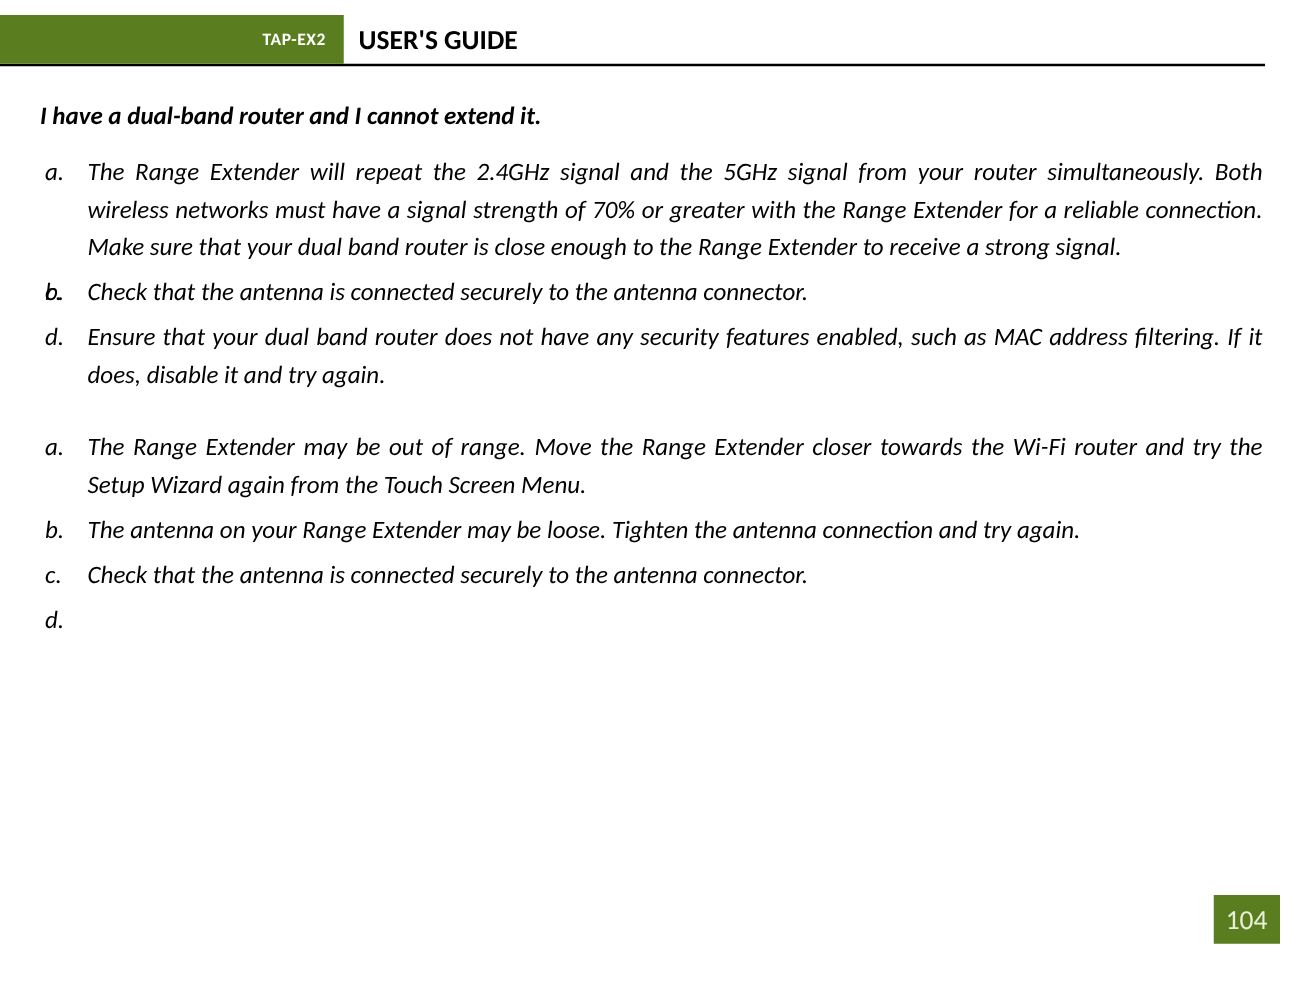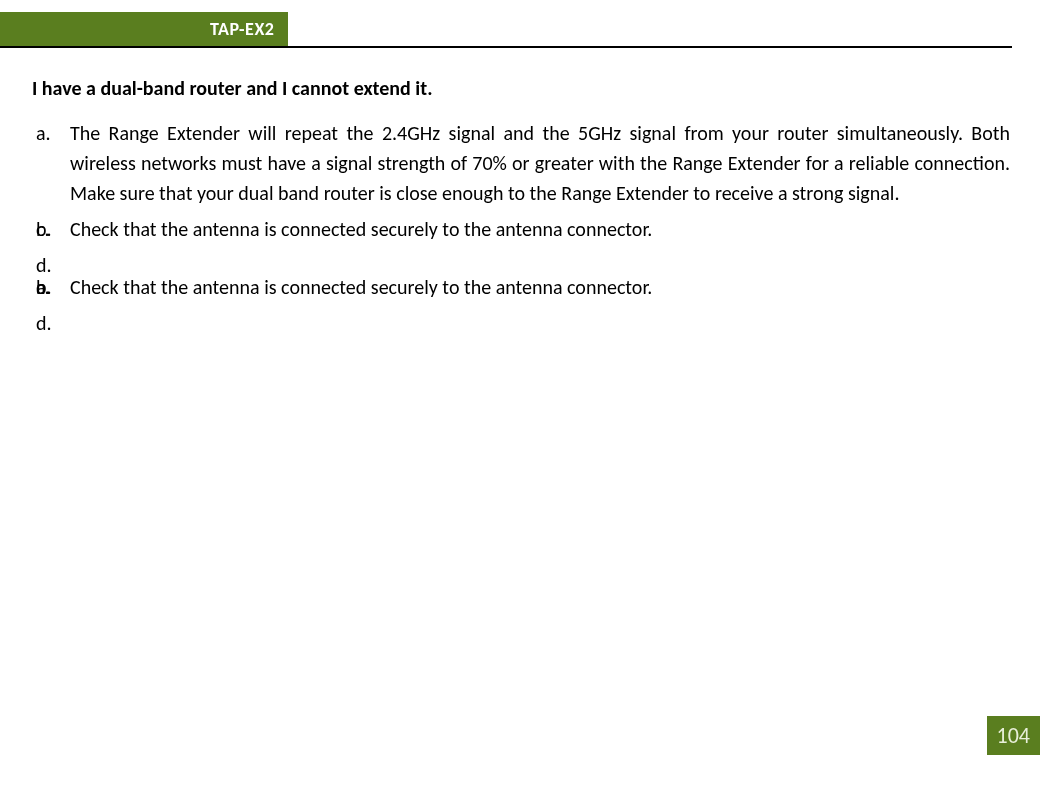--- a/index.html
+++ b/index.html
@@ -19,36 +19,37 @@
       display: flex;
       align-items: stretch;
       border-bottom: 2px solid #000;
       margin: 0 30px 0 0;
       padding-top: 12px;
     }
     .header-left {
       background: #5a7e1f;
       color: #fff;
       font-weight: bold;
-      font-size: 18px;
+      font-size: 14px;
       padding: 6px 14px 6px 210px;
       display: flex;
       align-items: center;
       letter-spacing: 0.5px;
     }
     .header-right {
       color: #000;
       font-weight: bold;
       font-size: 22px;
       padding: 6px 0 6px 12px;
       display: flex;
       align-items: center;
     }
     .content {
       padding: 28px 32px 0 32px;
+      font-style: italic;
     }
     .faq-heading {
       font-weight: bold;
       font-size: 20px;
       margin-bottom: 18px;
     }
     .faq-list {
       list-style: none;
       padding-left: 38px;
       margin-bottom: 28px;
@@ -60,69 +61,75 @@
       position: relative;
       text-align: justify;
     }
     .faq-list li .marker {
       position: absolute;
       left: -34px;
       top: 0;
     }
     .page-number-wrap {
       position: absolute;
-      right: 2px;
+      right: 18px;
       bottom: 36px;
       margin-top: 40px;
     }
     .page-number {
       background: #5a7e1f;
       color: #e8efd9;
       font-size: 22px;
       padding: 6px 10px;
       display: inline-block;
       min-width: 44px;
       text-align: center;
     }
   </style>
 </head>
 <body>
 
 <div class="header-bar">
   <div class="header-left">
     <span>TAP-EX2</span>
   </div>
+  <div class="header-right">
+    <span>USER'S GUIDE</span>
+  </div>
 </div>
 
 <div class="content">
 
   <div class="faq-heading">I have a dual-band router and I cannot extend it.</div>
   <ul class="faq-list">
     <li>
       <span class="marker">a.</span>
       <span>The Range Extender will repeat the 2.4GHz signal and the 5GHz signal from your router simultaneously. Both wireless networks must have a signal strength of 70% or greater with the Range Extender for a reliable connection. Make sure that your dual band router is close enough to the Range Extender to receive a strong signal.</span>
     </li>
     <li>
       <span class="marker">b.</span>
     </li>
     <li>
       <span class="marker">c.</span>
       <span>Check that the antenna is connected securely to the antenna connector.</span>
     </li>
     <li>
       <span class="marker">d.</span>
+      <span>Ensure that your dual band router does not have any security features enabled, such as MAC address filtering. If it does, disable it and try again.</span>
     </li>
   </ul>
 
   <ul class="faq-list">
     <li>
       <span class="marker">a.</span>
+      <span>The Range Extender may be out of range. Move the Range Extender closer towards the Wi-Fi router and try the Setup Wizard again from the Touch Screen Menu.</span>
     </li>
     <li>
       <span class="marker">b.</span>
+      <span>The antenna on your Range Extender may be loose. Tighten the antenna connection and try again.</span>
     </li>
     <li>
       <span class="marker">c.</span>
       <span>Check that the antenna is connected securely to the antenna connector.</span>
     </li>
     <li>
       <span class="marker">d.</span>
     </li>
   </ul>
 

